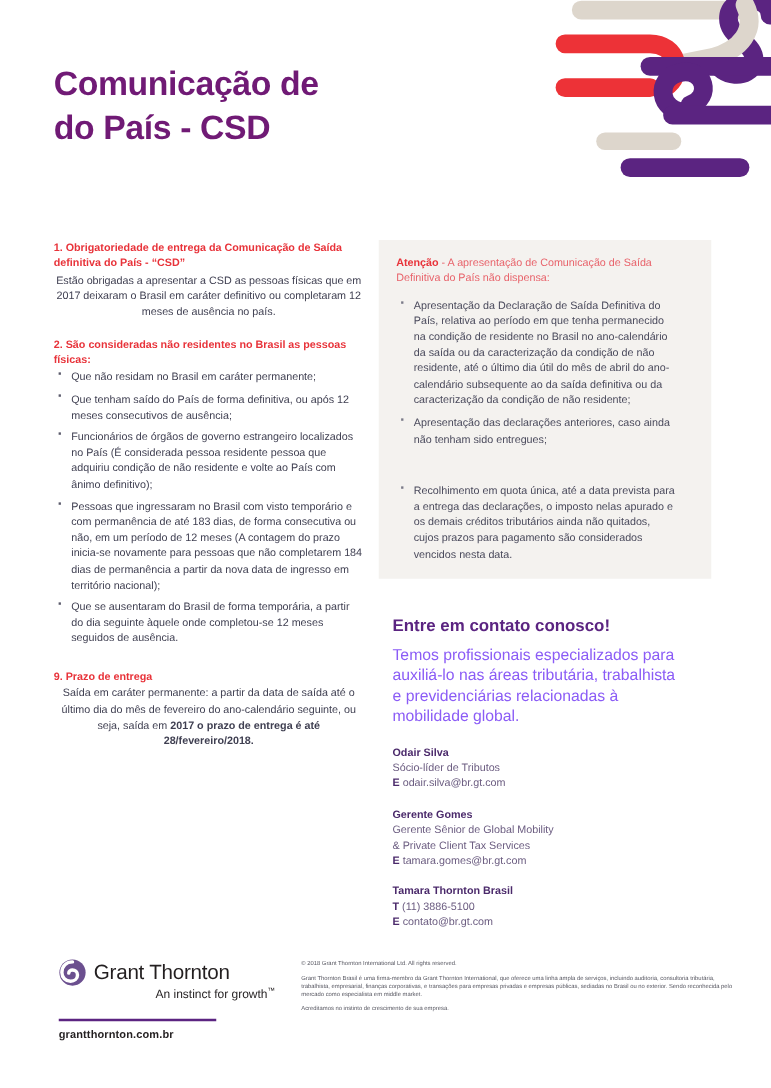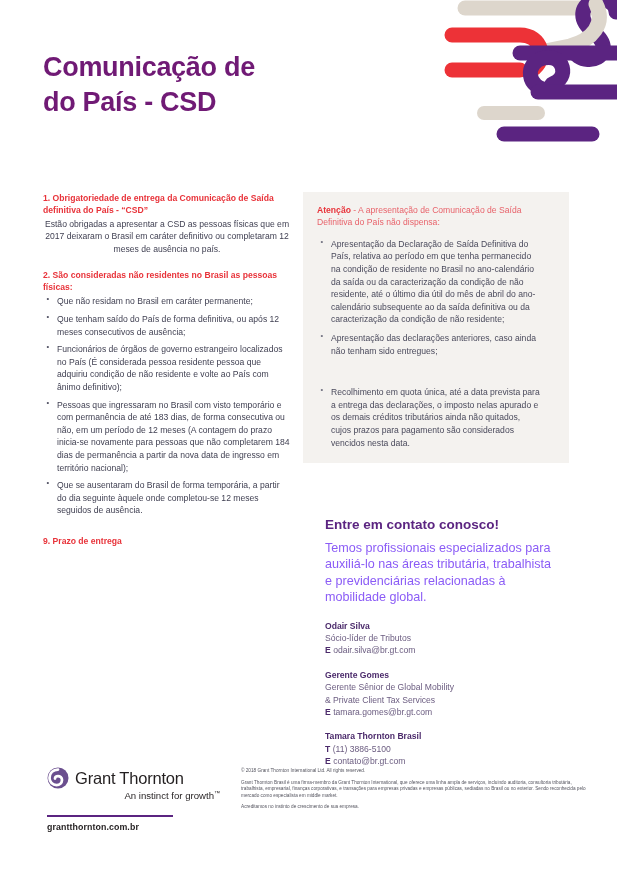--- a/index.html
+++ b/index.html
@@ -52,24 +52,23 @@
     width: 617px;
   }
   .col-left {
     position: absolute;
     left: 43px;
     top: 0;
     width: 248px;
   }
   .col-right {
     position: absolute;
-    left: 325px;
+    left: 314px;
     top: 0;
     width: 232px;
-    margin-top: 24px;
   }
 
   .sec-head {
     color: #e8333a;
     font-weight: bold;
     font-size: 8.6px;
     line-height: 12.4px;
     margin: 0 0 1px 0;
   }
   .sec-body {
@@ -288,20 +287,21 @@
         <li>Funcionários de órgãos de governo estrangeiro localizados no País (É considerada pessoa residente pessoa que adquiriu condição de não residente e volte ao País com ânimo definitivo);</li>
         <li>Pessoas que ingressaram no Brasil com visto temporário e com permanência de até 183 dias, de forma consecutiva ou não, em um período de 12 meses (A contagem do prazo inicia-se novamente para pessoas que não completarem 184 dias de permanência a partir da nova data de ingresso em território nacional);</li>
         <li>Que se ausentaram do Brasil de forma temporária, a partir do dia seguinte àquele onde completou-se 12 meses seguidos de ausência.</li>
       </ul>
     </div>
 
     <div class="sec-gap"></div>
 
     <div>
       <p class="sec-head">9. Prazo de entrega</p>
+      <p class="sec-body"><span>Saída em caráter permanente: a partir da data de saída até o último dia do mês de fevereiro do ano-calendário seguinte, ou seja, saída em </span><b>2017 o prazo de entrega é até 28/fevereiro/2018.</b></p>
       <div class="sec-gap-sm"></div>
     </div>
   </div>
 
   <div class="panel">
     <p class="panel-head"><b>Atenção</b><span> - A apresentação de Comunicação de Saída Definitiva do País não dispensa:</span></p>
     <ul class="bullets">
       <li>Apresentação da Declaração de Saída Definitiva do País, relativa ao período em que tenha permanecido na condição de residente no Brasil no ano-calendário da saída ou da caracterização da condição de não residente, até o último dia útil do mês de abril do ano-calendário subsequente ao da saída definitiva ou da caracterização da condição de não residente;</li>
       <li>Apresentação das declarações anteriores, caso ainda não tenham sido entregues;</li>
       <li>Recolhimento em quota única, até a data prevista para a entrega das declarações, o imposto nelas apurado e os demais créditos tributários ainda não quitados, cujos prazos para pagamento são considerados vencidos nesta data.</li>

